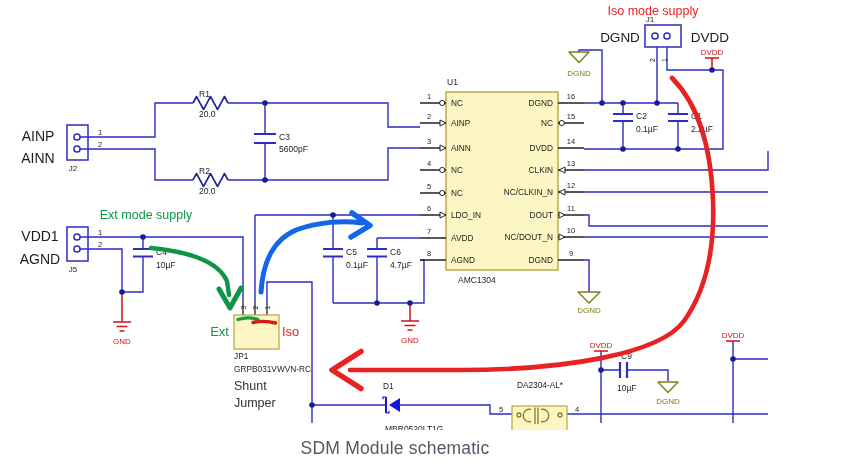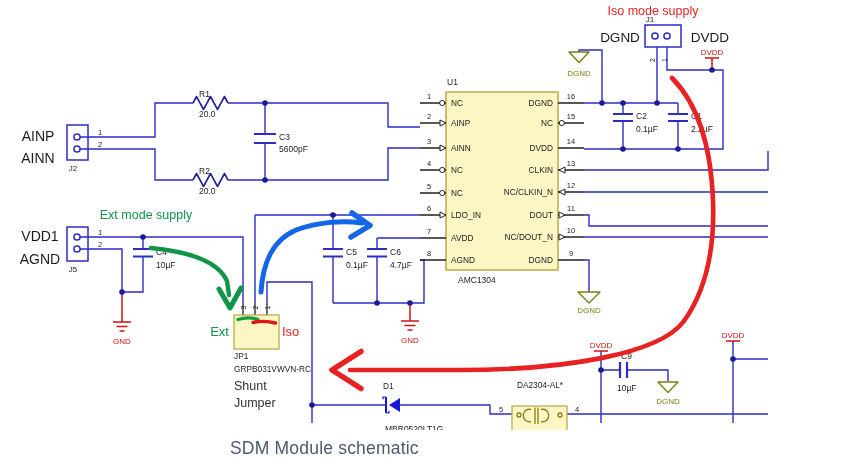--- a/index.html
+++ b/index.html
@@ -6,21 +6,21 @@
   #stage{position:relative;width:858px;height:472px;background:#ffffff;overflow:hidden;
          font-family:"Liberation Sans",sans-serif;}
   svg{position:absolute;left:0;top:0;}
   svg text{font-family:"Liberation Sans",sans-serif;fill:#1c1c1c;}
   .t7{font-size:7px}.t75{font-size:7.5px}.t8{font-size:8px}.t83{font-size:8.3px}
   .t85{font-size:8.5px}.t12{font-size:12.5px}.t13{font-size:13px}.t135{font-size:13.5px}
   .t14{font-size:14px}
   .red{fill:#cc1414}.olv{fill:#7d7d12}.grn{fill:#0f9448}.ared{fill:#e82222}
   .gray{fill:#333333}
   .mid{text-anchor:middle}.end{text-anchor:end}
-  #caption{position:absolute;left:230px;top:438px;width:330px;text-align:left;
+  #caption{position:absolute;left:230px;top:438px;width:330px;text-align:center;
            font-size:17.5px;color:#4e5a68;letter-spacing:.2px;}
 </style>
 </head>
 <body>
 
 <div id="stage">
 <svg width="858" height="430" viewBox="0 0 858 430">
 
   <g stroke="#2d2dc4" stroke-width="1.4" fill="none">
     <path d="M88,137 H155 V103 H193 M228,103 H388 V127 H420 M88,149 H155 V180 H193 M228,180 H388 V148 H420 M265,103 V134 M265,143 V180"></path>

